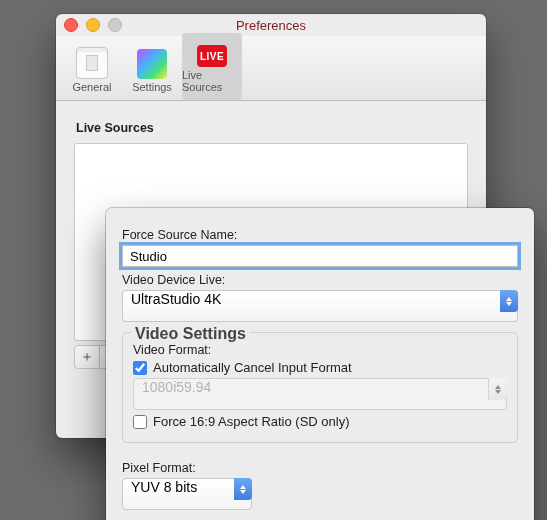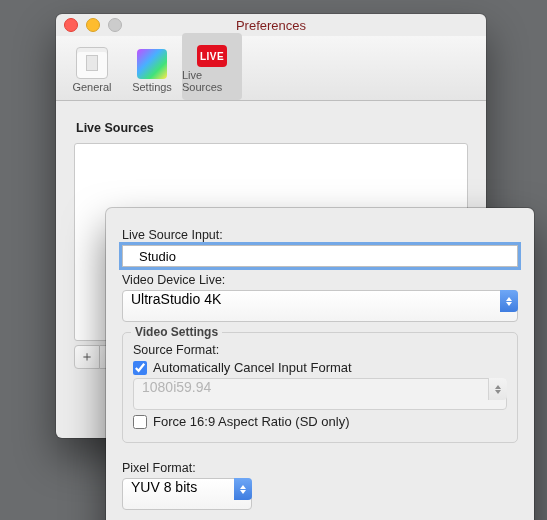--- a/index.html
+++ b/index.html
@@ -38,37 +38,37 @@
   .sqbtn:last-child{border-radius:0 4px 4px 0;border-left:none;}
   
   .sheet{
     position:absolute;left:106px;top:208px;width:396px;
     background:#ececec;border-radius:6px;
     box-shadow:0 20px 40px rgba(0,0,0,.5),0 0 0 1px rgba(0,0,0,.2);
     padding:14px 16px 14px 16px;
   }
   .flabel{font-size:12.5px;margin:6px 0 3px 0;}
   .text-input{width:100%;height:22px;box-sizing:border-box;border:1px solid #bfbfbf;border-radius:0;
-    padding:0 16px;font-size:13px;background:#fff;box-shadow:0 0 0 3px rgba(85,151,230,.8);outline:none;}
+    padding:0 7px;font-size:13px;background:#fff;box-shadow:0 0 0 3px rgba(85,151,230,.8);outline:none;}
   
   .select-wrap{position:relative;}
   select.mac{width:100%;height:32px;appearance:none;-webkit-appearance:none;
     border:1px solid #c7c7c7;border-radius:4px;background:linear-gradient(#ffffff,#f4f4f4);
     font-size:14px;padding:0 24px 14px 8px;}
   select.mac:disabled{color:#9e9e9e;background:#f5f5f5;}
   .end-cap{position:absolute;right:0;top:0;width:18px;height:22px;border-radius:0 4px 4px 0;
     background:linear-gradient(#6ea7f6,#3f7de0);display:flex;flex-direction:column;align-items:center;justify-content:center;gap:0;pointer-events:none;}
   .end-cap.dis{background:linear-gradient(#f3f3f3,#e7e7e7);border-left:1px solid #d4d4d4;}
   .chev{width:0;height:0;border-left:3px solid transparent;border-right:3px solid transparent;}
   .chev.up{border-bottom:4px solid #fff;margin-bottom:1px;}
   .chev.dn{border-top:4px solid #fff;}
   .end-cap.dis .chev.up{border-bottom-color:#8d8d8d;}
   .end-cap.dis .chev.dn{border-top-color:#8d8d8d;}
   .fieldset{border:1px solid #cfcfcf;border-radius:5px;margin-top:10px;padding:8px 10px 10px 10px;position:relative;}
-  .fieldset-legend{position:absolute;top:-8px;left:8px;background:#ececec;padding:0 4px;font-size:12px;font-weight:600;color:#444;}
+  .fieldset-legend{position:absolute;top:-8px;left:8px;background:#ececec;padding:0 4px;font-size:16px;font-weight:600;color:#444;}
   .chkrow{display:flex;align-items:center;gap:6px;margin:3px 0;font-size:13px;}
   input[type=checkbox]{accent-color:#3b82f6;width:14px;height:14px;margin:0;}
   .pixel-row{display:flex;align-items:flex-end;gap:8px;margin-top:12px;}
   .pixel-row .select-wrap{width:130px;}
   .btnrow{display:flex;justify-content:flex-end;gap:10px;margin-top:14px;}
   .btn{min-width:72px;height:22px;border-radius:10px;border:1px solid #c7c7c7;
     background:linear-gradient(#ffffff,#f2f2f2);font-size:13px;}
   .btn.primary{border:none;color:#fff;background:linear-gradient(#6fa8f7,#2f73e0);}
 </style>
 </head>
@@ -110,38 +110,38 @@
         </div>
         <div class="sqbtn">
           <span>－</span>
         </div>
       </div>
     </div>
   </div>
 
   <div class="sheet">
 
-    <div class="flabel">Live Source Input:</div>
+    <div class="flabel">Force Source Name:</div>
     <input class="text-input" type="text" value="Studio" style="">
 
     <div class="flabel">Video Device Live:</div>
     <div class="select-wrap">
       <select class="mac">
         <option>UltraStudio 4K</option>
       </select>
       <div class="end-cap">
         <div class="chev up"></div>
           <div class="chev dn"></div>
       </div>
     </div>
 
     <div class="fieldset">
       <div class="fieldset-legend">Video Settings</div>
 
-      <div class="flabel" style="margin-top:2px">Source Format:</div>
+      <div class="flabel" style="margin-top:2px">Video Format:</div>
 
       <label class="chkrow">
         <input type="checkbox" checked="" style="">
         <span>Automatically Cancel Input Format</span>
       </label>
 
       <div class="select-wrap" style="margin:2px 0 4px 0;">
         <select class="mac" disabled="">
           <option>1080i59.94</option>
         </select>

